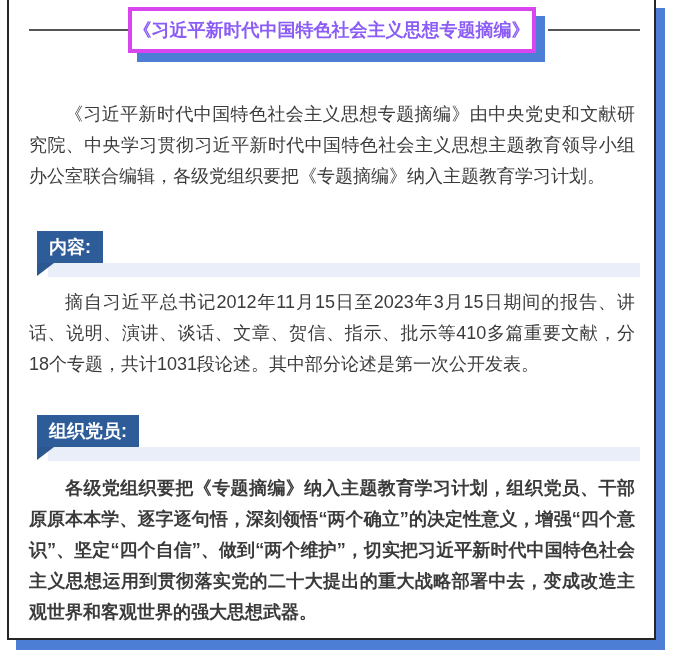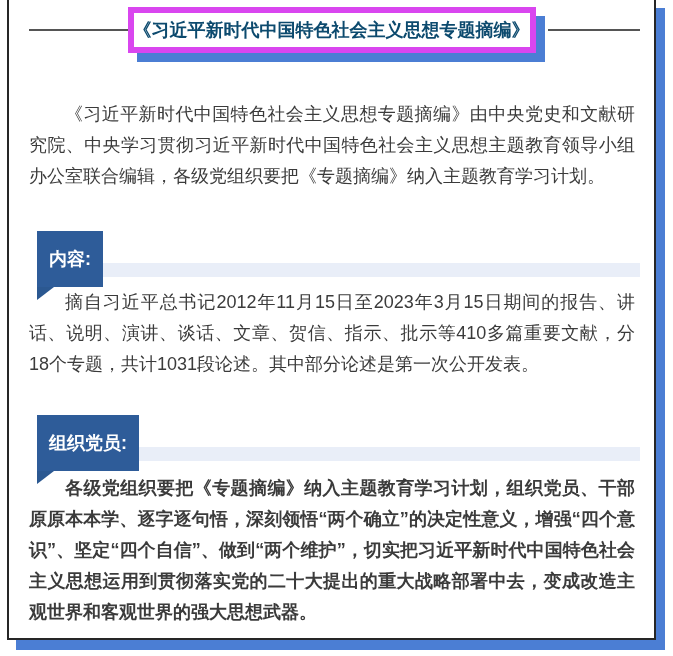--- a/index.html
+++ b/index.html
@@ -40,28 +40,28 @@
   }
   .deco-line.left  { left: 20px;  width: 100px; }
   .deco-line.right { right: 14px; width: 92px; }
   .title-box {
     position: relative;
     box-sizing: border-box;
     width: 408px;
     height: 46px;
     margin: 0 auto;
     background: #ffffff;
-    border: 6px solid #d946ef;
+    border: 4px solid #d946ef;
     box-shadow: 9px 9px 0 #4b7ed4;
     display: flex;
     align-items: center;
     justify-content: center;
     font-size: 18px;
     font-weight: bold;
-    color: #0c4a6e;
+    color: #8b5cf6;
     white-space: nowrap;
   }
   .para {
     margin: 5px;
     padding: 0 14px 0 15px;
     font-size: 18px;
     line-height: 31px;
     color: #3b3b3b;
     text-align: justify;
     text-indent: 2em;
@@ -84,21 +84,21 @@
     background: #e9eef8;
   }
   .sec-label {
     position: relative;
     display: inline-block;
     background: #2e5c99;
     color: #ffffff;
     font-size: 18px;
     font-weight: bold;
     line-height: 32px;
-    padding: 12px 12px;
+    padding: 0 12px;
   }
   .sec-label .fold {
     position: absolute;
     left: 0;
     top: 100%;
     width: 0;
     height: 0;
     border-top: 13px solid #2b5891;
     border-right: 17px solid transparent;
   }

